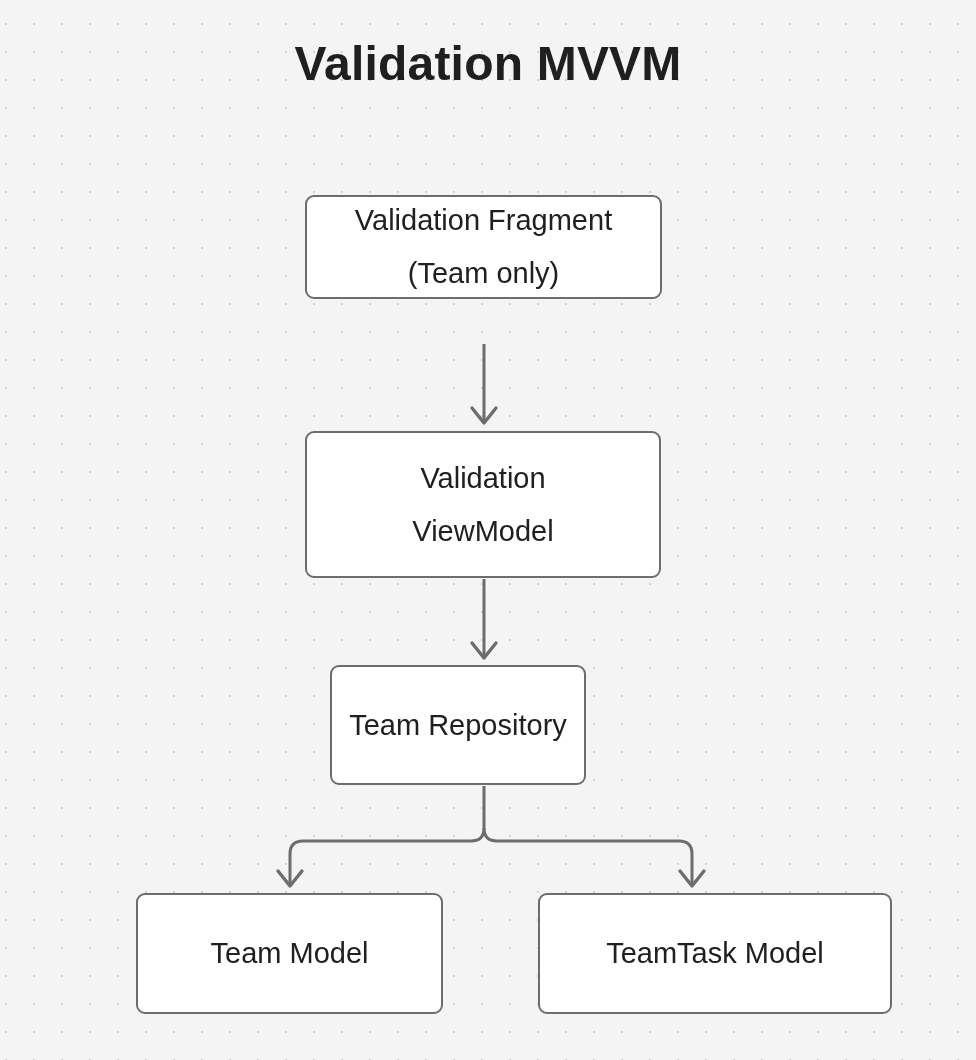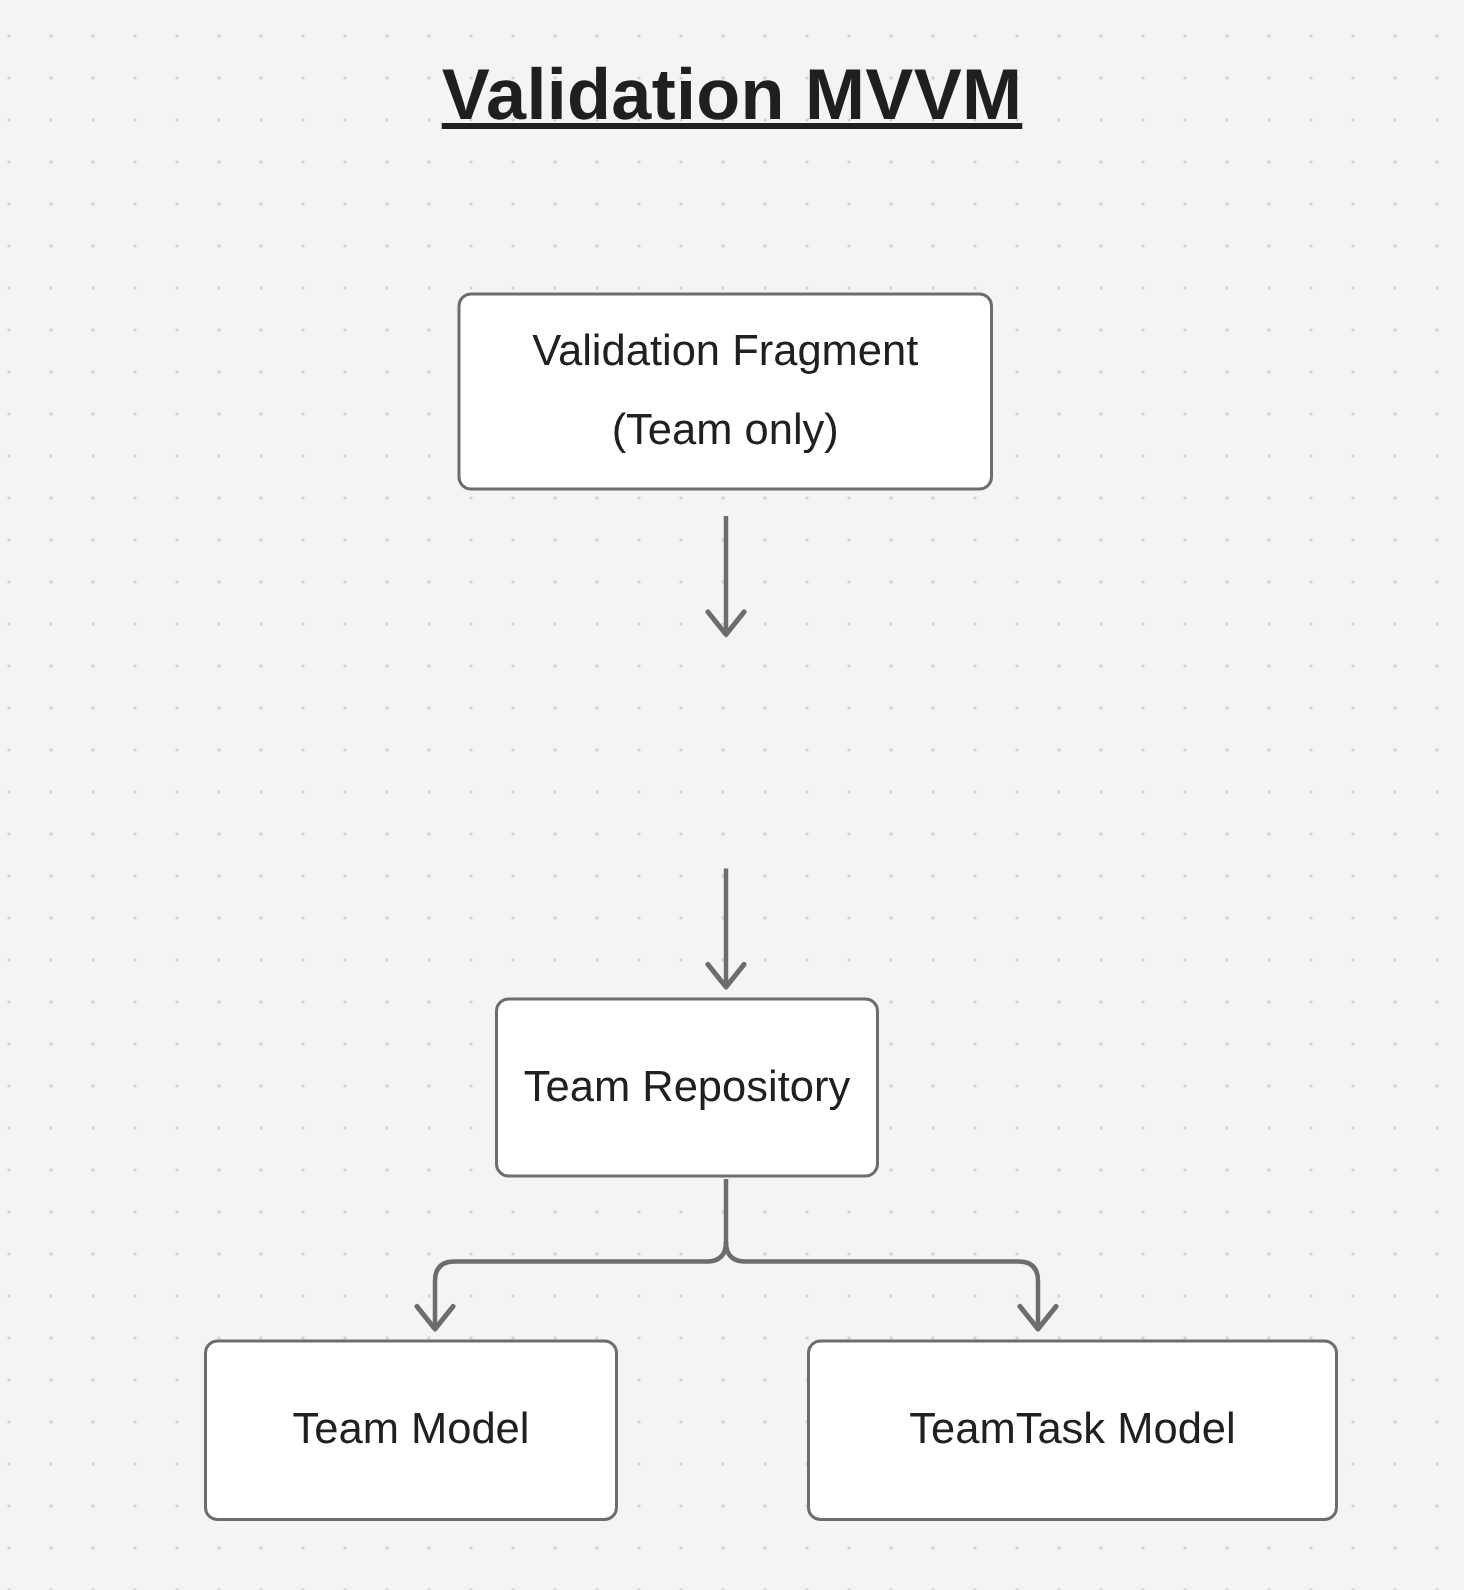--- a/index.html
+++ b/index.html
@@ -28,44 +28,43 @@
     left: 0;
     top: 31px;
     width: 976px;
     text-align: center;
     font-size: 48px;
     line-height: 66px;
     font-weight: 600;
     letter-spacing: 0.2px;
     color: #1f1f1f;
     white-space: nowrap;
-    text-decoration: underline;
   }
   .node {
     position: absolute;
     box-sizing: border-box;
     background: #ffffff;
     border: 2.5px solid #6d6d6d;
     border-radius: 9px;
     display: flex;
     flex-direction: column;
     align-items: center;
     justify-content: center;
     color: #202020;
     font-size: 29px;
     line-height: 53px;
     text-align: center;
     white-space: nowrap;
   }
   .node .line2 { display: block; }
 
-  #node-validation-fragment { left: 305px; top: 195px; width: 357px; height: 132px; }
+  #node-validation-fragment { left: 305px; top: 195px; width: 357px; height: 104px; }
   #node-validation-viewmodel { left: 305px; top: 431px; width: 356px; height: 147px; }
   #node-team-repository { left: 330px; top: 665px; width: 256px; height: 120px; }
-  #node-team-model { left: 136px; top: 893px; width: 276px; height: 121px; }
+  #node-team-model { left: 136px; top: 893px; width: 307px; height: 121px; }
   #node-teamtask-model { left: 538px; top: 893px; width: 354px; height: 121px; }
 
   #connectors {
     position: absolute;
     left: 0;
     top: 0;
     width: 976px;
     height: 1060px;
     pointer-events: none;
   }
@@ -106,20 +105,24 @@
 
     <path class="edge-path" d="M 484 828 Q 484 841 497 841 L 679 841 Q 692 841 692 854 L 692 884"></path>
     <path class="edge-head" d="M 680 871 L 692 886 L 704 871"></path>
   </svg>
 
   <div class="node" id="node-validation-fragment">
     <span class="line1">Validation Fragment</span>
     <span class="line2">(Team only)</span>
   </div>
 
+  <div class="node" id="node-validation-viewmodel">
+    <span class="line1">Validation</span>
+    <span class="line2">ViewModel</span>
+  </div>
 
   <div class="node" id="node-team-repository">
     <span class="line1">Team Repository</span>
   </div>
 
   <div class="node" id="node-team-model">
     <span class="line1">Team Model</span>
   </div>
 
   <div class="node" id="node-teamtask-model">

